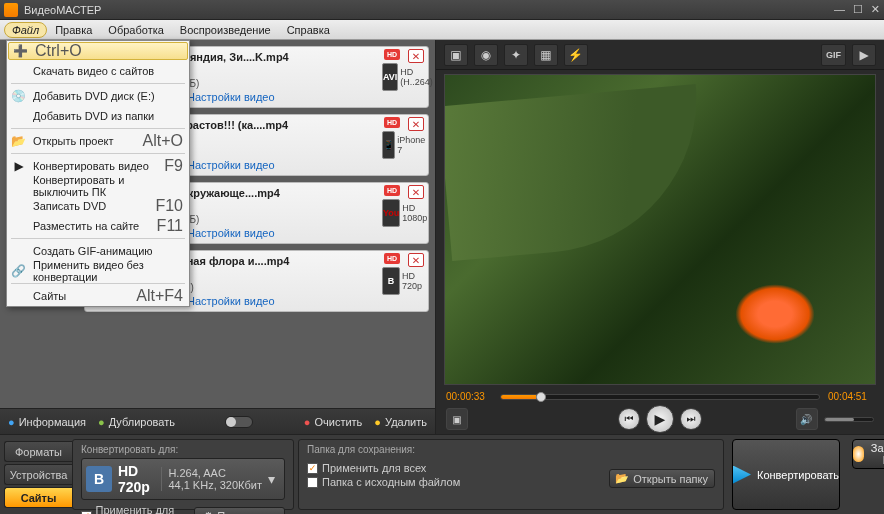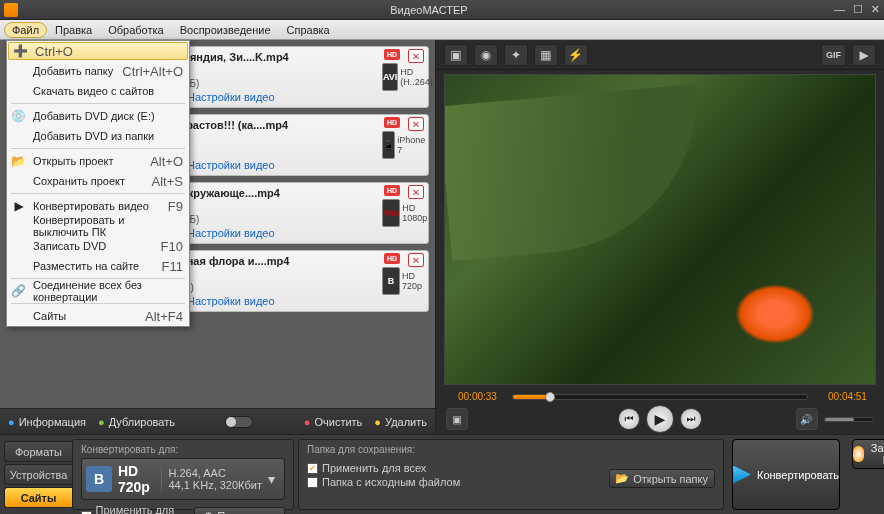--- a/index.html
+++ b/index.html
@@ -1,36 +1,36 @@
 <!DOCTYPE html>
 <html><head>
 <meta charset="utf-8">
 <style>
 * { margin: 0; padding: 0; box-sizing: border-box; font-family: Tahoma, Arial, sans-serif; font-size: 11px; }
 body { background: #1a1a1a; color: #ccc; width: 884px; height: 514px; overflow: hidden; position: relative; }
 
 
 .titlebar { height: 20px; background: linear-gradient(#4a4a4a, #3a3a3a); display: flex; align-items: center; padding: 0 4px; border-bottom: 1px solid #222; }
 .titlebar .logo { width: 14px; height: 14px; background: linear-gradient(#ff9800, #f57c00); border-radius: 2px; margin-right: 6px; }
-.titlebar .title { color: #ddd; flex: 1; text-align: center; }
+.titlebar .title { color: #ddd; flex: 1; }
 .titlebar .winbtns { display: flex; gap: 8px; color: #ccc; }
 .titlebar .winbtns span { cursor: default; }
 
 
 .menubar { height: 20px; background: linear-gradient(#eeeeee, #d8d8d8); display: flex; align-items: center; padding: 0 4px; color: #222; border-bottom: 1px solid #999; }
 .menubar .mitem { padding: 2px 8px; }
-.menubar .mitem.open { background: #f7e6a8; border: 1px solid #c8a93e; border-radius: 8px; padding: 1px 7px; }
+.menubar .mitem.open { background: #f7e6a8; border: 1px solid #c8a93e; border-radius: 8px; padding: 1px 7px; font-style: italic; }
 
 
 .dropdown { position: absolute; top: 40px; left: 6px; width: 184px; background: #f5f5f5; border: 1px solid #888; box-shadow: 2px 2px 6px rgba(0,0,0,.4); z-index: 50; color: #222; }
 .dropdown .drow { display: flex; align-items: center; height: 20px; padding: 0 6px 0 4px; }
 .dropdown .drow.hl { background: linear-gradient(#fff3c4, #f7df8e); border: 1px solid #d3b23c; border-radius: 2px; margin: 1px; height: 18px; }
 .dropdown .drow .dicon { width: 16px; height: 16px; margin-right: 6px; display: flex; align-items: center; justify-content: center; font-size: 12px; }
 .dropdown .drow .dlbl { flex: 1; }
-.dropdown .drow .dkey { color: #555; font-size: 13px; }
+.dropdown .drow .dkey { color: #555; font-size: 16px; }
 .dropdown .sep { height: 1px; background: #ccc; margin: 2px 4px; }
 
 
 .main { position: absolute; top: 40px; left: 0; right: 0; bottom: 80px; display: flex; }
 .leftpane { width: 436px; background: #3a3a3a; display: flex; flex-direction: column; border-right: 1px solid #222; }
 .rightpane { flex: 1; background: #2a2a2a; display: flex; flex-direction: column; }
 
 
 .filelist { flex: 1; padding: 6px 6px 0 84px; overflow: hidden; background: #5c5c5c; }
 .fileitem { background: linear-gradient(#f5f5f5, #e8e8e8); border: 1px solid #bbb; border-radius: 3px; margin-bottom: 6px; padding: 4px 6px; display: flex; gap: 8px; position: relative; color: #333; }
@@ -62,21 +62,21 @@
 .toolstrip .tspacer { flex: 1; }
 .preview { flex: 1; margin: 4px 8px; background: #000; border: 1px solid #444; position: relative; overflow: hidden; }
 .preview .frog { position: absolute; inset: 0; background: linear-gradient(135deg, #2d4a1f 0%, #4a6b2f 30%, #1a3010 60%, #3d5a28 100%); }
 .preview .frog::before { content: ""; position: absolute; right: 60px; bottom: 40px; width: 80px; height: 60px; background: radial-gradient(ellipse, #ff6b35 30%, #e55100 60%, transparent 70%); border-radius: 40px 40px 30px 30px; }
 .preview .frog::after { content: ""; position: absolute; left: 0; top: 20px; width: 60%; height: 50%; background: linear-gradient(100deg, #5a7a3a, #3d5a28 70%); border-radius: 0 0 200px 0; transform: rotate(-5deg); }
 
 .seekrow { display: flex; align-items: center; padding: 2px 10px; gap: 8px; }
 .seek { flex: 1; height: 6px; background: #1a1a1a; border: 1px solid #444; border-radius: 3px; position: relative; }
 .seek .prog { position: absolute; left: 0; top: 0; bottom: 0; width: 11%; background: linear-gradient(#ff9800,#f57c00); border-radius: 3px 0 0 3px; }
 .seek .knob { position: absolute; left: 11%; top: -3px; width: 10px; height: 10px; background: #ddd; border-radius: 5px; border: 1px solid #888; }
-.seekrow .time { color: #ff9800; font-size: 10px; min-width: 46px; margin-left: 12px; }
+.seekrow .time { color: #ff9800; font-size: 10px; min-width: 46px; }
 .seekrow .time.r { text-align: left; }
 
 .controls { height: 30px; display: flex; align-items: center; justify-content: center; padding: 0 10px; gap: 6px; position: relative; }
 .controls .cbtn { width: 22px; height: 22px; background: radial-gradient(#f5f5f5,#bbb); border: 1px solid #444; border-radius: 11px; display: flex; align-items: center; justify-content: center; color: #222; font-size: 10px; }
 .controls .cbtn.play { width: 28px; height: 28px; border-radius: 14px; font-size: 14px; }
 .controls .lefticon { position: absolute; left: 10px; }
 .controls .vol { position: absolute; right: 10px; display: flex; align-items: center; gap: 6px; }
 .controls .vol .vbar { width: 50px; height: 5px; background: #1a1a1a; border: 1px solid #444; border-radius: 3px; position: relative; }
 .controls .vol .vbar::after { content: ""; position: absolute; left: 0; top: 0; bottom: 0; width: 60%; background: #888; border-radius: 3px; }
 
@@ -144,50 +144,40 @@
   <div class="mitem">Справка</div>
 </div>
 
 <div class="dropdown" id="dropdown">
     <div class="drow hl">
       <span class="dicon">➕</span>
       <span class="dkey">Ctrl+O</span>
     </div>
     <div class="drow">
       <span class="dicon"></span>
-      <span class="dlbl">Добавить папку</span>
-      <span class="dkey">Ctrl+Alt+O</span>
-    </div>
-    <div class="drow">
-      <span class="dicon"></span>
       <span class="dlbl">Скачать видео с сайтов</span>
       <span class="dkey"></span>
     </div>
     <div class="sep"></div>
     <div class="drow">
       <span class="dicon">💿</span>
       <span class="dlbl">Добавить DVD диск (E:)</span>
       <span class="dkey"></span>
     </div>
     <div class="drow">
       <span class="dicon"></span>
       <span class="dlbl">Добавить DVD из папки</span>
       <span class="dkey"></span>
     </div>
     <div class="sep"></div>
     <div class="drow">
       <span class="dicon">📂</span>
       <span class="dlbl">Открыть проект</span>
       <span class="dkey">Alt+O</span>
     </div>
-    <div class="drow">
-      <span class="dicon"></span>
-      <span class="dlbl">Сохранить проект</span>
-      <span class="dkey">Alt+S</span>
-    </div>
     <div class="sep"></div>
     <div class="drow">
       <span class="dicon">▶</span>
       <span class="dlbl">Конвертировать видео</span>
       <span class="dkey">F9</span>
     </div>
     <div class="drow">
       <span class="dicon"></span>
       <span class="dlbl">Конвертировать и выключить ПК</span>
       <span class="dkey"></span>
@@ -197,22 +187,27 @@
       <span class="dlbl">Записать DVD</span>
       <span class="dkey">F10</span>
     </div>
     <div class="drow">
       <span class="dicon"></span>
       <span class="dlbl">Разместить на сайте</span>
       <span class="dkey">F11</span>
     </div>
     <div class="sep"></div>
     <div class="drow">
+      <span class="dicon"></span>
+      <span class="dlbl">Создать GIF-анимацию</span>
+      <span class="dkey"></span>
+    </div>
+    <div class="drow">
       <span class="dicon">🔗</span>
-      <span class="dlbl">Соединение всех без конвертации</span>
+      <span class="dlbl">Применить видео без конвертации</span>
       <span class="dkey"></span>
     </div>
     <div class="sep"></div>
     <div class="drow">
       <span class="dicon"></span>
       <span class="dlbl">Сайты</span>
       <span class="dkey">Alt+F4</span>
     </div>
   </div>
 

